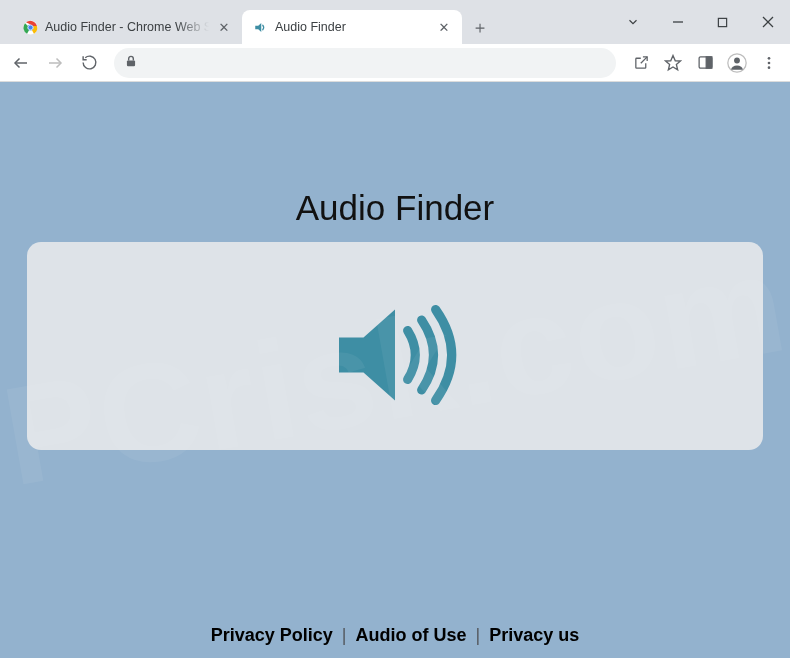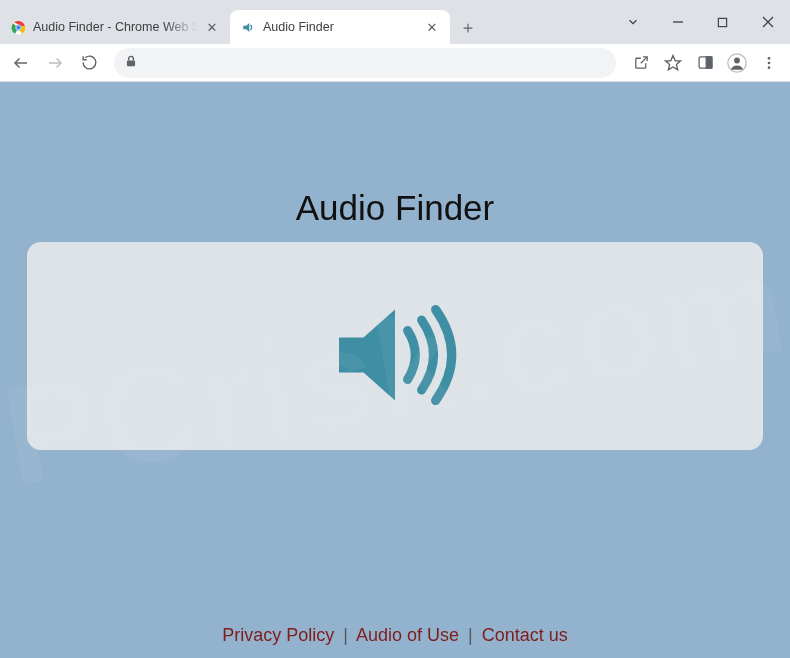--- a/index.html
+++ b/index.html
@@ -10,21 +10,21 @@
     background: #fff;
     overflow: hidden;
     position: relative;
   }
   
   .titlebar {
     height: 44px;
     background: #dee1e6;
     display: flex;
     align-items: flex-end;
-    padding-left: 0;
+    padding-left: 12px;
   }
   .tab {
     display: flex;
     align-items: center;
     height: 34px;
     padding: 0 10px;
     border-radius: 8px 8px 0 0;
     font-size: 12.5px;
     color: #3c4043;
     gap: 7px;
@@ -137,21 +137,21 @@
   .footer {
     position: absolute;
     bottom: 12px;
     left: 0; right: 0;
     text-align: center;
     font-size: 18px;
     color: #6b7a87;
     font-family: "Segoe UI", Arial, sans-serif;
   }
   .footer span.sep { color: #555a60; margin: 0 4px; }
-  .footer a { color: #7f1d1d; text-decoration: none; }
+  .footer a { color: #000000; text-decoration: none; font-weight: bold; }
   
   .watermark {
     position: absolute;
     top: 50%; left: 50%;
     transform: translate(-50%, -50%) rotate(-10deg);
     font-size: 140px;
     font-weight: 900;
     color: rgba(255,255,255,0.06);
     pointer-events: none;
     letter-spacing: 2px;
@@ -287,15 +287,15 @@
         <path d="M138 40 Q172 90 138 140" stroke="#3e8ea4" stroke-width="13" fill="none" stroke-linecap="round"></path>
         <path d="M158 25 Q204 90 158 155" stroke="#3e8ea4" stroke-width="13" fill="none" stroke-linecap="round"></path>
       </svg>
     </div>
   </div>
   <div class="footer">
     <a>Privacy Policy</a>
     <span class="sep">|</span>
     <a>Audio of Use</a>
     <span class="sep">|</span>
-    <a>Contact us</a>
+    <a>Privacy us</a>
   </div>
 </div>
 
 </body></html>

